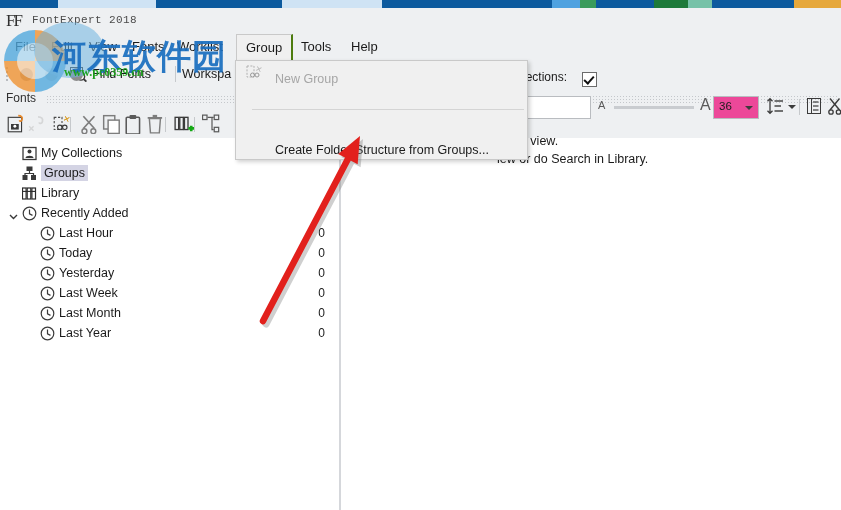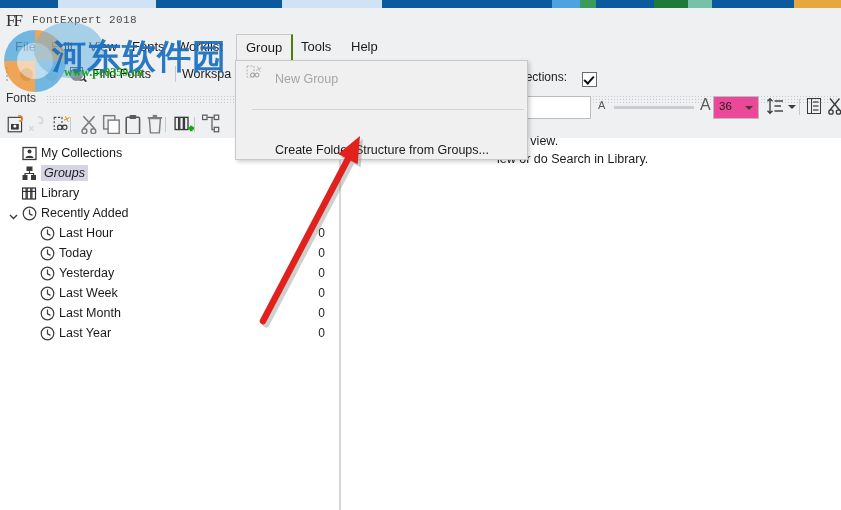--- a/index.html
+++ b/index.html
@@ -258,21 +258,21 @@
   <div id="content">
     <div id="tree">
         <div class="trow" style="top: 5px;">
           <svg class="ticon2" viewBox="0 0 15 15" style="left: 22px;">
             <rect x="1" y="1.5" width="13" height="12" fill="none" stroke="#3a3a3a" stroke-width="1.3"></rect>
             <circle cx="7.5" cy="5.5" r="2" fill="#3a3a3a"></circle>
             <path d="M3.5 12 c0 -3 8 -3 8 0 z" fill="#3a3a3a"></path>
           </svg>
           <span class="tlabel" style="left: 41px;">My Collections</span>
         </div>
-        <div class="trow" style="top: 25px; font-style: italic;">
+        <div class="trow" style="top: 25px;">
           <svg class="ticon2" viewBox="0 0 15 15" style="left: 22px;">
             <rect x="4.5" y="0.5" width="6" height="4.5" fill="#3a3a3a"></rect>
             <rect x="0.5" y="9" width="5" height="5" fill="#3a3a3a"></rect>
             <rect x="9" y="9" width="5" height="5" fill="#3a3a3a"></rect>
             <path d="M7.5 5 v2.5 M3 9 v-1.5 h8.5 v1.5" fill="none" stroke="#3a3a3a" stroke-width="1.2"></path>
           </svg>
           <span class="tlabel sel" style="left: 41px;">Groups</span>
         </div>
         <div class="trow" style="top: 45px;">
           <svg class="ticon2" viewBox="0 0 15 15" style="left: 22px;">

